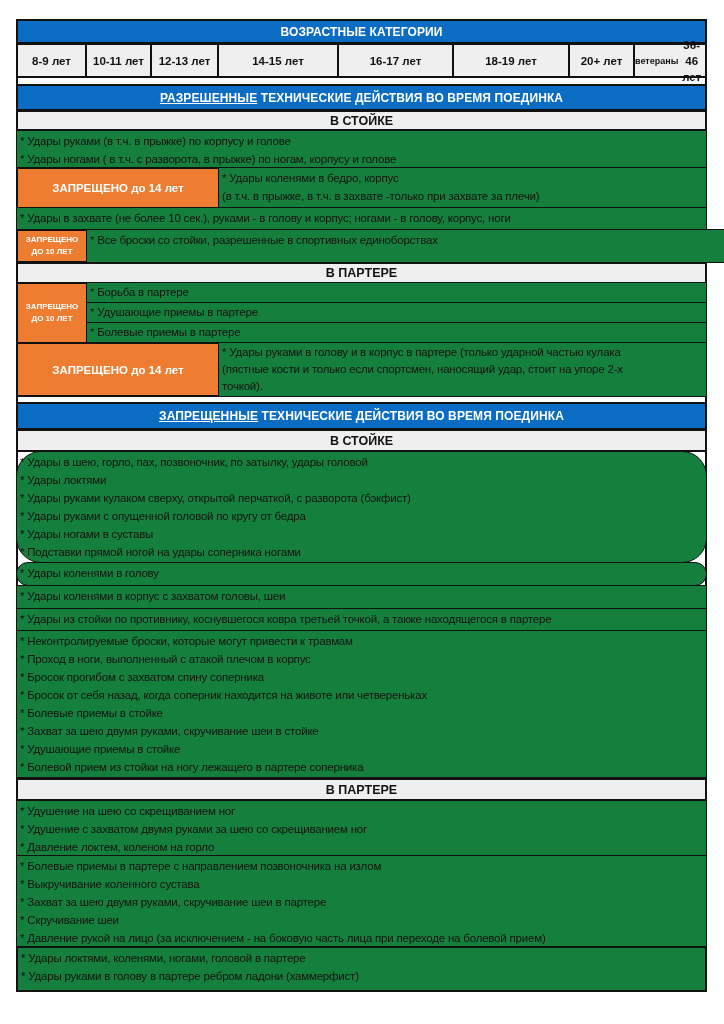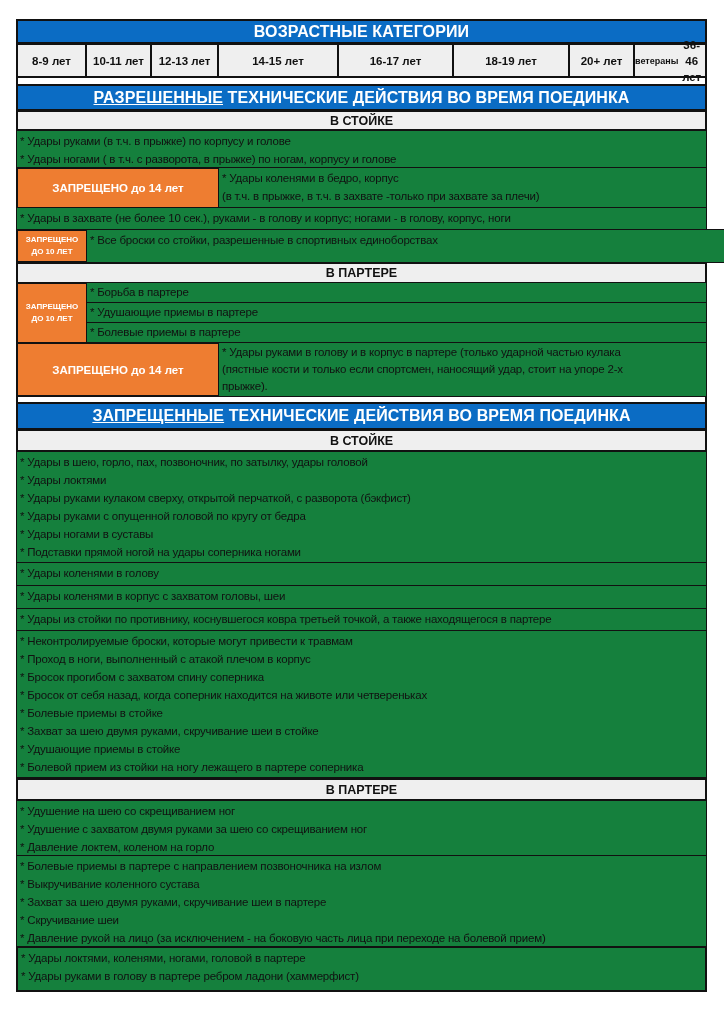--- a/index.html
+++ b/index.html
@@ -1,20 +1,20 @@
 <!DOCTYPE html>
 <html><head>
 <meta charset="utf-8">
 <style>
   html,body{margin:0;padding:0;background:#ffffff;}
   body{width:724px;height:1024px;position:relative;overflow:hidden;font-family:"Liberation Sans Narrow","Liberation Sans",sans-serif;}
   .abs{position:absolute;box-sizing:border-box;}
   .frame{left:16px;top:19px;width:691px;height:973px;border:2px solid #111;}
   .blue{background:#0b6cc4;color:#fff;font-weight:bold;text-align:center;border:2px solid #111;display:flex;align-items:center;justify-content:center;}
-  .title{font-size:16px;letter-spacing:0.1px;}
+  .title{font-size:12px;letter-spacing:0.1px;}
   .grey{background:#efefef;color:#111;font-weight:bold;text-align:center;border:2px solid #111;display:flex;align-items:center;justify-content:center;font-size:12.5px;}
   .cell{border:1.5px solid #111;background:#15803d;font-size:11.5px;color:#111;padding:1px 3px;line-height:18px;letter-spacing:-0.2px;}
   .agecell{background:#efefef;border:2px solid #111;font-weight:bold;font-size:11.5px;display:flex;align-items:center;justify-content:center;text-align:center;color:#111;line-height:16px;}
   .orange{background:#ee7d31;color:#fff;font-weight:bold;border:2px solid #111;display:flex;align-items:center;justify-content:center;text-align:center;}
   .o-big{font-size:11.5px;}
   .o-small{font-size:8px;line-height:12px;}
   .u{text-decoration:underline;}
   .line{display:block;white-space:nowrap;}
   .vet-small{font-size:9px;font-weight:bold;display:block;}
 </style>
@@ -98,39 +98,39 @@
 </div>
 <div class="abs cell" style="left:86px;top:322px;width:621px;height:22px;line-height:17px;">
   <span class="line">* Болевые приемы в партере</span>
 </div>
 <div class="abs orange o-big" style="left:16px;top:342px;width:204px;height:55px;">
   <span>ЗАПРЕЩЕНО до 14 лет</span>
 </div>
 <div class="abs cell" style="left:218px;top:342px;width:489px;height:55px;line-height:17px;">
   <span class="line">* Удары руками в голову и в корпус в партере (только ударной частью кулака</span>
   <span class="line">(пястные кости и только если спортсмен, наносящий удар, стоит на упоре 2-х</span>
-  <span class="line">прыжке).</span>
+  <span class="line">точкой).</span>
 </div>
 
 <div class="abs blue title" style="left:16px;top:402px;width:691px;height:28px;">
   <span class="u">ЗАПРЕЩЕННЫЕ</span>
     <span style="white-space:pre;"> ТЕХНИЧЕСКИЕ ДЕЙСТВИЯ ВО ВРЕМЯ ПОЕДИНКА</span>
 </div>
 <div class="abs grey" style="left:16px;top:429px;width:691px;height:23px;">
   <span>В СТОЙКЕ</span>
 </div>
-<div class="abs cell" style="left:16px;top:451px;width:691px;height:112px;">
+<div class="abs cell" style="left:16px;top:451px;width:691px;height:112px;border-radius:25px;">
   <span class="line">* Удары в шею, горло, пах, позвоночник, по затылку, удары головой</span>
   <span class="line">* Удары локтями</span>
   <span class="line">* Удары руками кулаком сверху, открытой перчаткой, с разворота (бэкфист)</span>
   <span class="line">* Удары руками с опущенной головой по кругу от бедра</span>
   <span class="line">* Удары ногами  в суставы</span>
   <span class="line">* Подставки прямой ногой на удары соперника ногами</span>
 </div>
-<div class="abs cell" style="left:16px;top:562px;width:691px;height:24px;">
+<div class="abs cell" style="left:16px;top:562px;width:691px;height:24px;border-radius:12px;">
   <span class="line">* Удары коленями в голову</span>
 </div>
 <div class="abs cell" style="left:16px;top:585px;width:691px;height:31px;">
   <span class="line">* Удары коленями в корпус с захватом головы, шеи</span>
 </div>
 <div class="abs cell" style="left:16px;top:608px;width:691px;height:23px;">
   <span class="line">* Удары из стойки по противнику, коснувшегося ковра третьей точкой, а также находящегося в партере</span>
 </div>
 <div class="abs cell" style="left:16px;top:630px;width:691px;height:148px;">
   <span class="line">* Неконтролируемые броски, которые могут привести к травмам</span>

